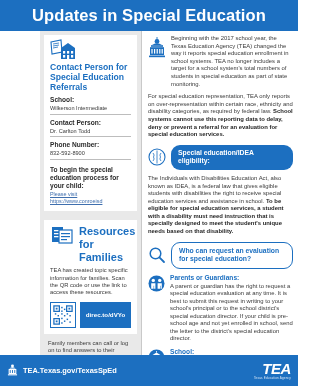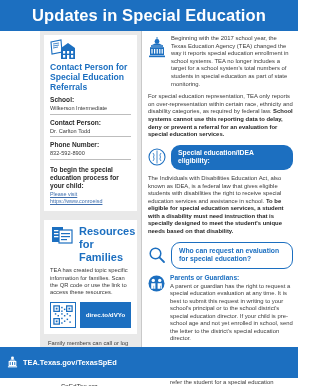--- a/index.html
+++ b/index.html
@@ -111,21 +111,21 @@
 
   .callout{
     margin:7px 2px 0 2px;
     border-top:1px solid #cdcdcd;border-bottom:1px solid #cdcdcd;
     padding:4px 2px;text-align:center;
     color:#1c6fc0;font-weight:bold;font-size:7.2px;line-height:9px;
   }
 
   
   .footer{
-    position:absolute;left:0;bottom:8px;width:298px;height:31px;
+    position:absolute;left:0;bottom:0;width:298px;height:31px;
     background:#1c6fc0;display:flex;align-items:center;
     padding:0 7px;box-sizing:border-box;
   }
   .footer-left{display:flex;align-items:center;gap:5px;flex:1;}
   .footer-url{color:#fff;font-size:7.4px;font-weight:bold;}
   .tea-logo{
     color:#fff;font-size:15px;font-weight:bold;font-style:italic;
     letter-spacing:-.4px;line-height:14px;text-align:right;
   }
   .tea-sub{color:#dce9f7;font-size:3px;letter-spacing:.2px;text-align:right;}
@@ -345,15 +345,19 @@
           <path d="M2.6 6 Q6 3.2 9.4 6 Z" fill="#fff"></path>
           <rect x="1.8" y="6.4" width="8.4" height="5.6" fill="#fff"></rect>
           <rect x="3" y="7.6" width="1" height="3.2" fill="#1c6fc0"></rect>
           <rect x="5.5" y="7.6" width="1" height="3.2" fill="#1c6fc0"></rect>
           <rect x="8" y="7.6" width="1" height="3.2" fill="#1c6fc0"></rect>
           <rect x="1" y="12.2" width="10" height="1.2" fill="#fff"></rect>
         </svg>
       </span>
       <span class="footer-url">TEA.Texas.gov/TexasSpEd</span>
     </div>
+    <div>
+      <div class="tea-logo">TEA</div>
+      <div class="tea-sub">Texas Education Agency</div>
+    </div>
   </div>
 
 </div>
 
 </body></html>

